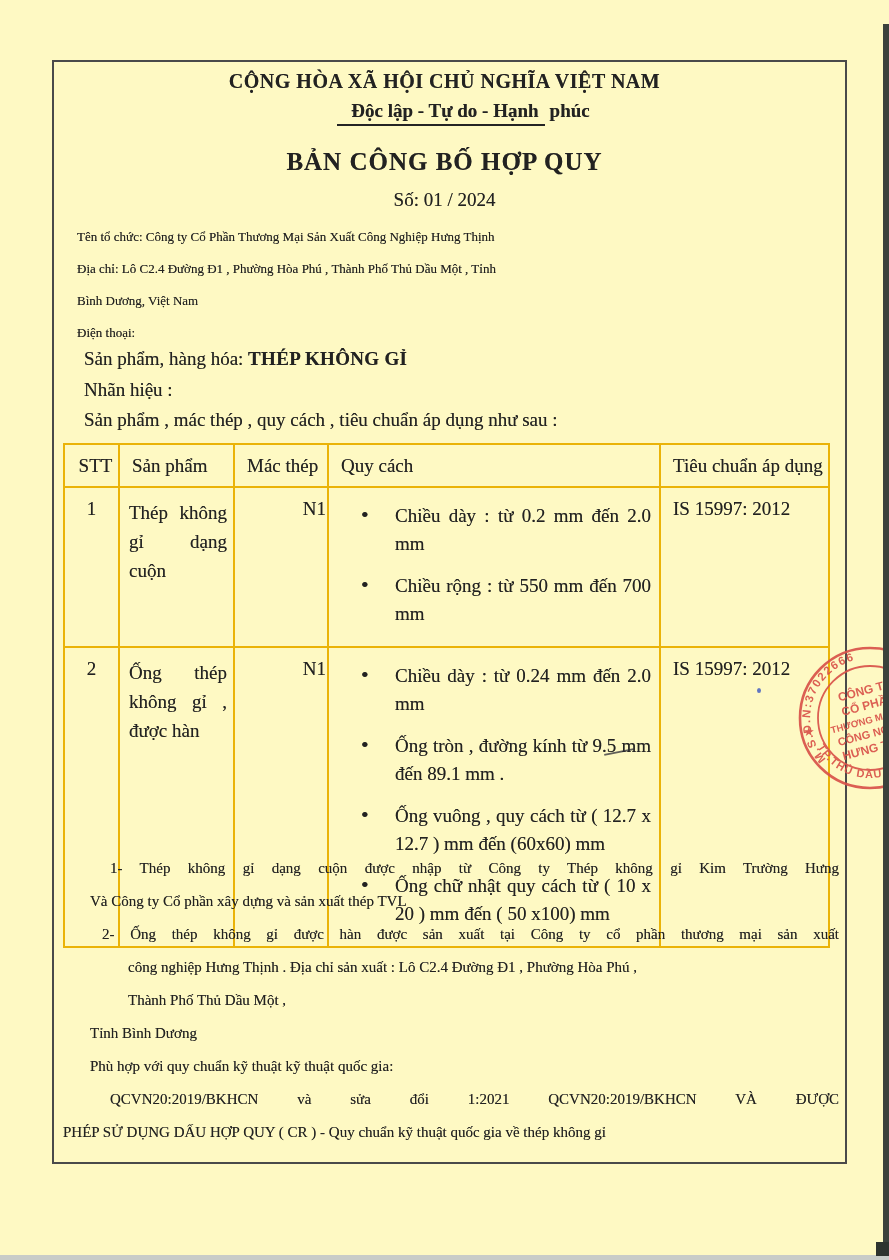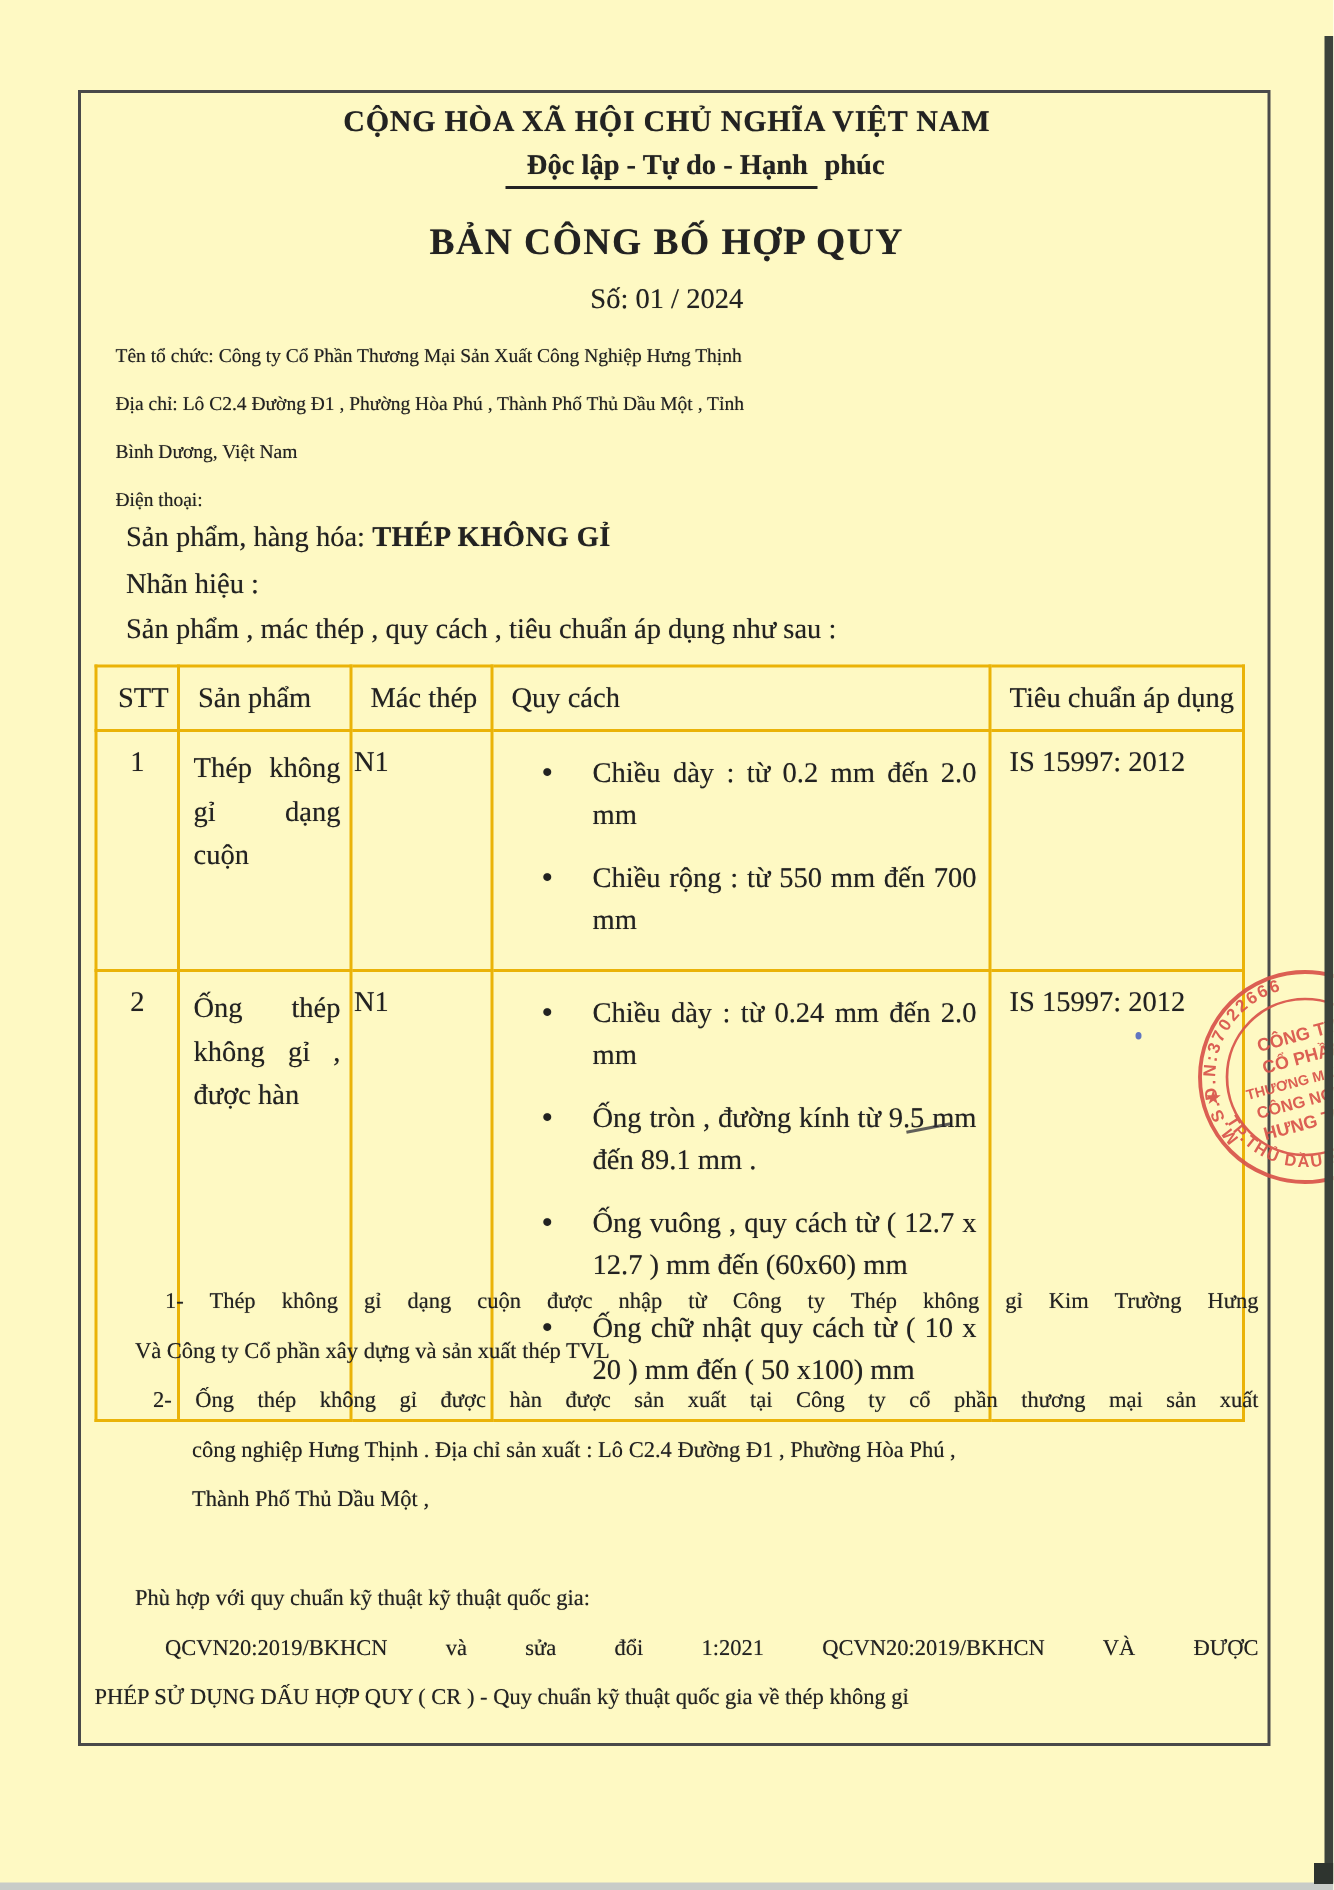--- a/index.html
+++ b/index.html
@@ -34,21 +34,21 @@
     position:absolute;left:63px;top:443px;z-index:3;
     border-collapse:collapse;table-layout:fixed;width:765px;
     font-size:19px;color:#222221;
   }
   table.spec th,table.spec td{border:2px solid #eab308;vertical-align:top;font-weight:normal;text-shadow:0 0 .5px rgba(40,40,40,.55);}
   table.spec th{height:37px;vertical-align:middle;text-align:left;padding:2px 4px 2px 12px;}
   table.spec th.c,table.spec td.c{text-align:center;}
   col.w-stt{width:55px;}col.w-sp{width:115px;}col.w-mt{width:94px;}col.w-qc{width:332px;}col.w-tc{width:169px;}
   td.stt{text-align:center;padding-top:10px;}
   td.sp{padding:10px 6px 0 9px;text-align:justify;line-height:29px;}
-  td.mt{text-align:left;padding-top:10px;}
+  td.mt{text-align:right;padding-top:10px;}
   td.qc{padding:6px 8px 4px 14px;}
   td.tc{padding:10px 4px 0 12px;}
   tr.r1{height:101px;}
   tr.r2{height:236px;}
   ul.bullets{margin:0;padding:0;list-style:none;}
   ul.bullets li{position:relative;padding-left:52px;margin:8px 0 14px 0;text-align:justify;line-height:28px;}
   ul.bullets li::before{content:"\2022";position:absolute;left:18px;top:-1px;font-size:22px;}
   
   .note-line{position:absolute;left:63px;width:776px;font-size:15px;line-height:24px;z-index:3;text-shadow:0 0 .5px rgba(40,40,40,.55);}
   .nl1{top:856px;padding-left:47px;width:729px;}
@@ -137,20 +137,21 @@
       <td class="tc">IS 15997: 2012</td>
     </tr>
   </tbody>
     </table>
 
   <div class="note-line nl1 just">1- Thép không gỉ dạng cuộn được nhập từ Công ty Thép không gỉ Kim Trường Hưng</div>
   <div class="note-line nl2">Và Công ty Cổ phần xây dựng và sản xuất thép TVL</div>
   <div class="note-line nl3 just">2- Ống thép không gỉ được hàn được sản xuất tại Công ty cổ phần thương mại sản xuất</div>
   <div class="note-line nl4">công nghiệp Hưng Thịnh . Địa chỉ sản xuất : Lô C2.4 Đường Đ1 , Phường Hòa Phú ,</div>
   <div class="note-line nl5">Thành Phố Thủ Dầu Một ,</div>
+  <div class="note-line nl6">Tỉnh Bình Dương</div>
   <div class="note-line nl7">Phù hợp với quy chuẩn kỹ thuật kỹ thuật quốc gia:</div>
   <div class="note-line nl8 just">QCVN20:2019/BKHCN và sửa đổi 1:2021 QCVN20:2019/BKHCN VÀ ĐƯỢC</div>
   <div class="note-line nl9">PHÉP SỬ DỤNG DẤU HỢP QUY ( CR ) -  Quy chuẩn kỹ thuật quốc gia về thép không gỉ</div>
 
   <svg class="stamp" viewBox="0 0 180 180">
     <defs>
       <path id="arcTop" d="M 45.6 128.4 A 60 60 0 1 1 134 47.4" fill="none"></path>
       <path id="arcBottom" d="M 33.6 111.4 A 60 60 0 0 0 142.4 111.4" fill="none"></path>
     </defs>
     <circle cx="88" cy="86" r="70" fill="none" stroke="#d9534a" stroke-width="2.6"></circle>

